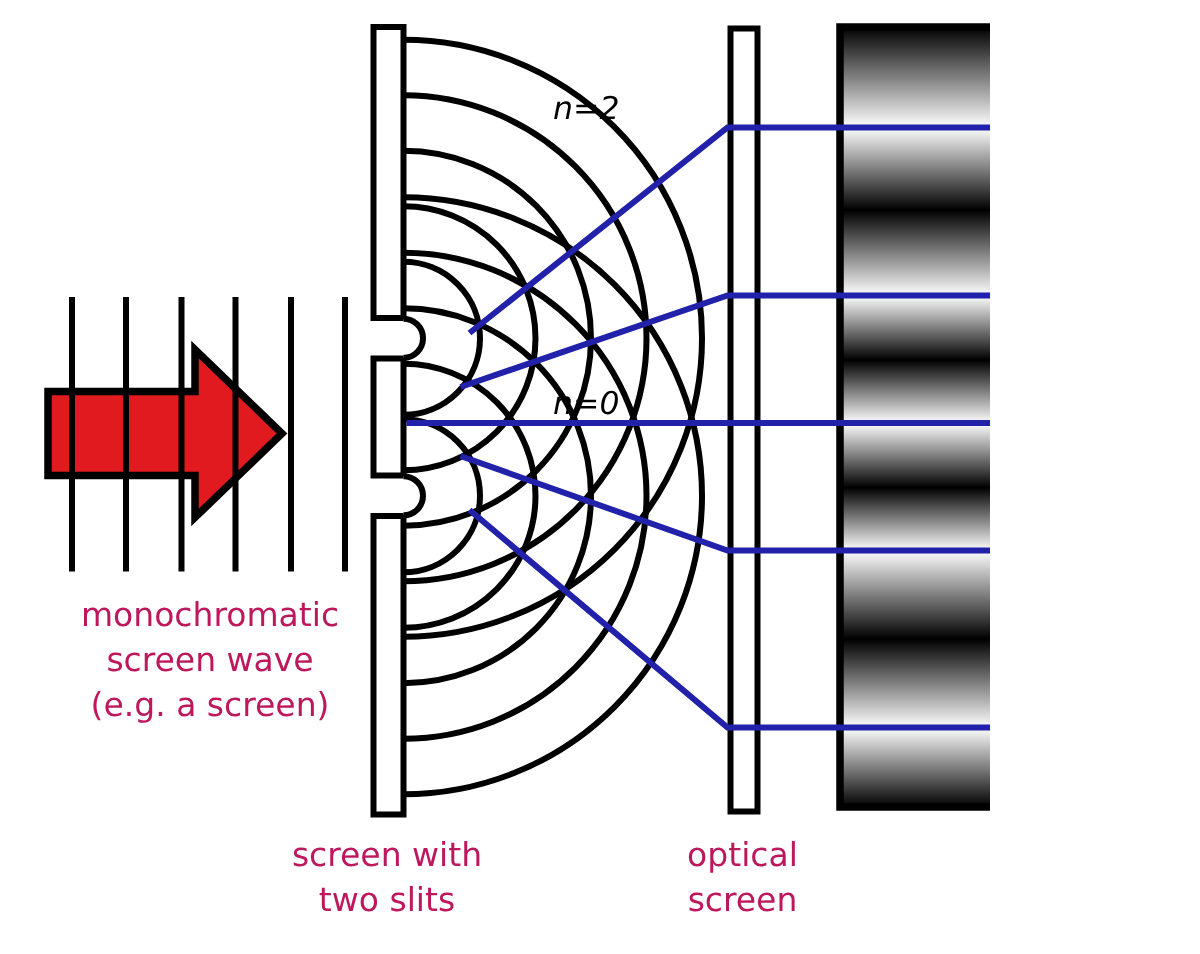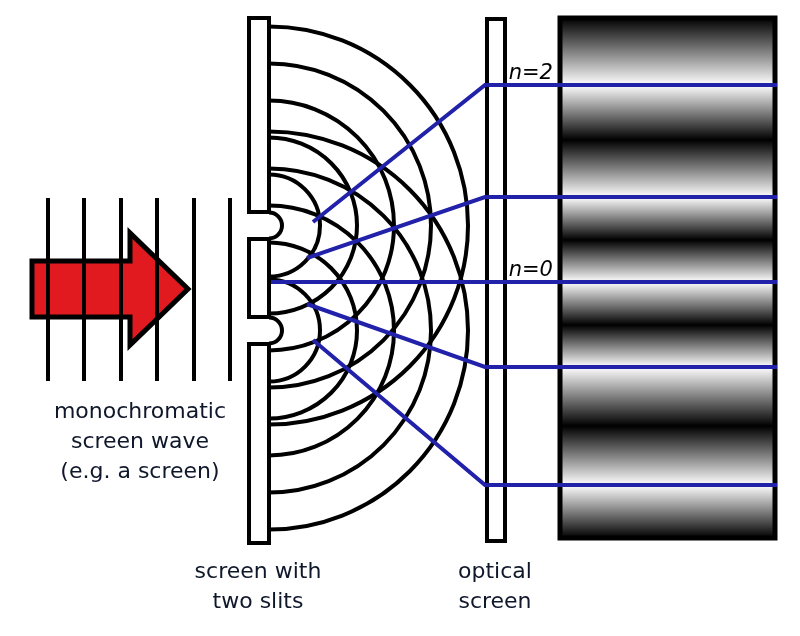--- a/index.html
+++ b/index.html
@@ -1,22 +1,22 @@
 <!DOCTYPE html>
 <html><head>
 <meta charset="utf-8">
 <style>
   html,body{margin:0;padding:0;background:#fff;}
   .stage{
-    position:relative;width:800px;height:636px;background:#fff;overflow:hidden;
+    position:relative;width:660px;height:636px;background:#fff;overflow:hidden;
     font-family:"DejaVu Sans","Liberation Sans",sans-serif;color:#000;
   }
   .stage svg{position:absolute;left:0;top:0;}
   .caption{
-    position:absolute;text-align:center;font-size:22px;line-height:30px;color:#0f172a;
+    position:absolute;text-align:center;font-size:22px;line-height:30px;color:#be185d;
   }
   .order-label{
     position:absolute;width:120px;text-align:right;
     font-size:21px;font-style:italic;line-height:22px;color:#000;
   }
 </style>
 </head>
 <body>
 
 <div class="stage">

